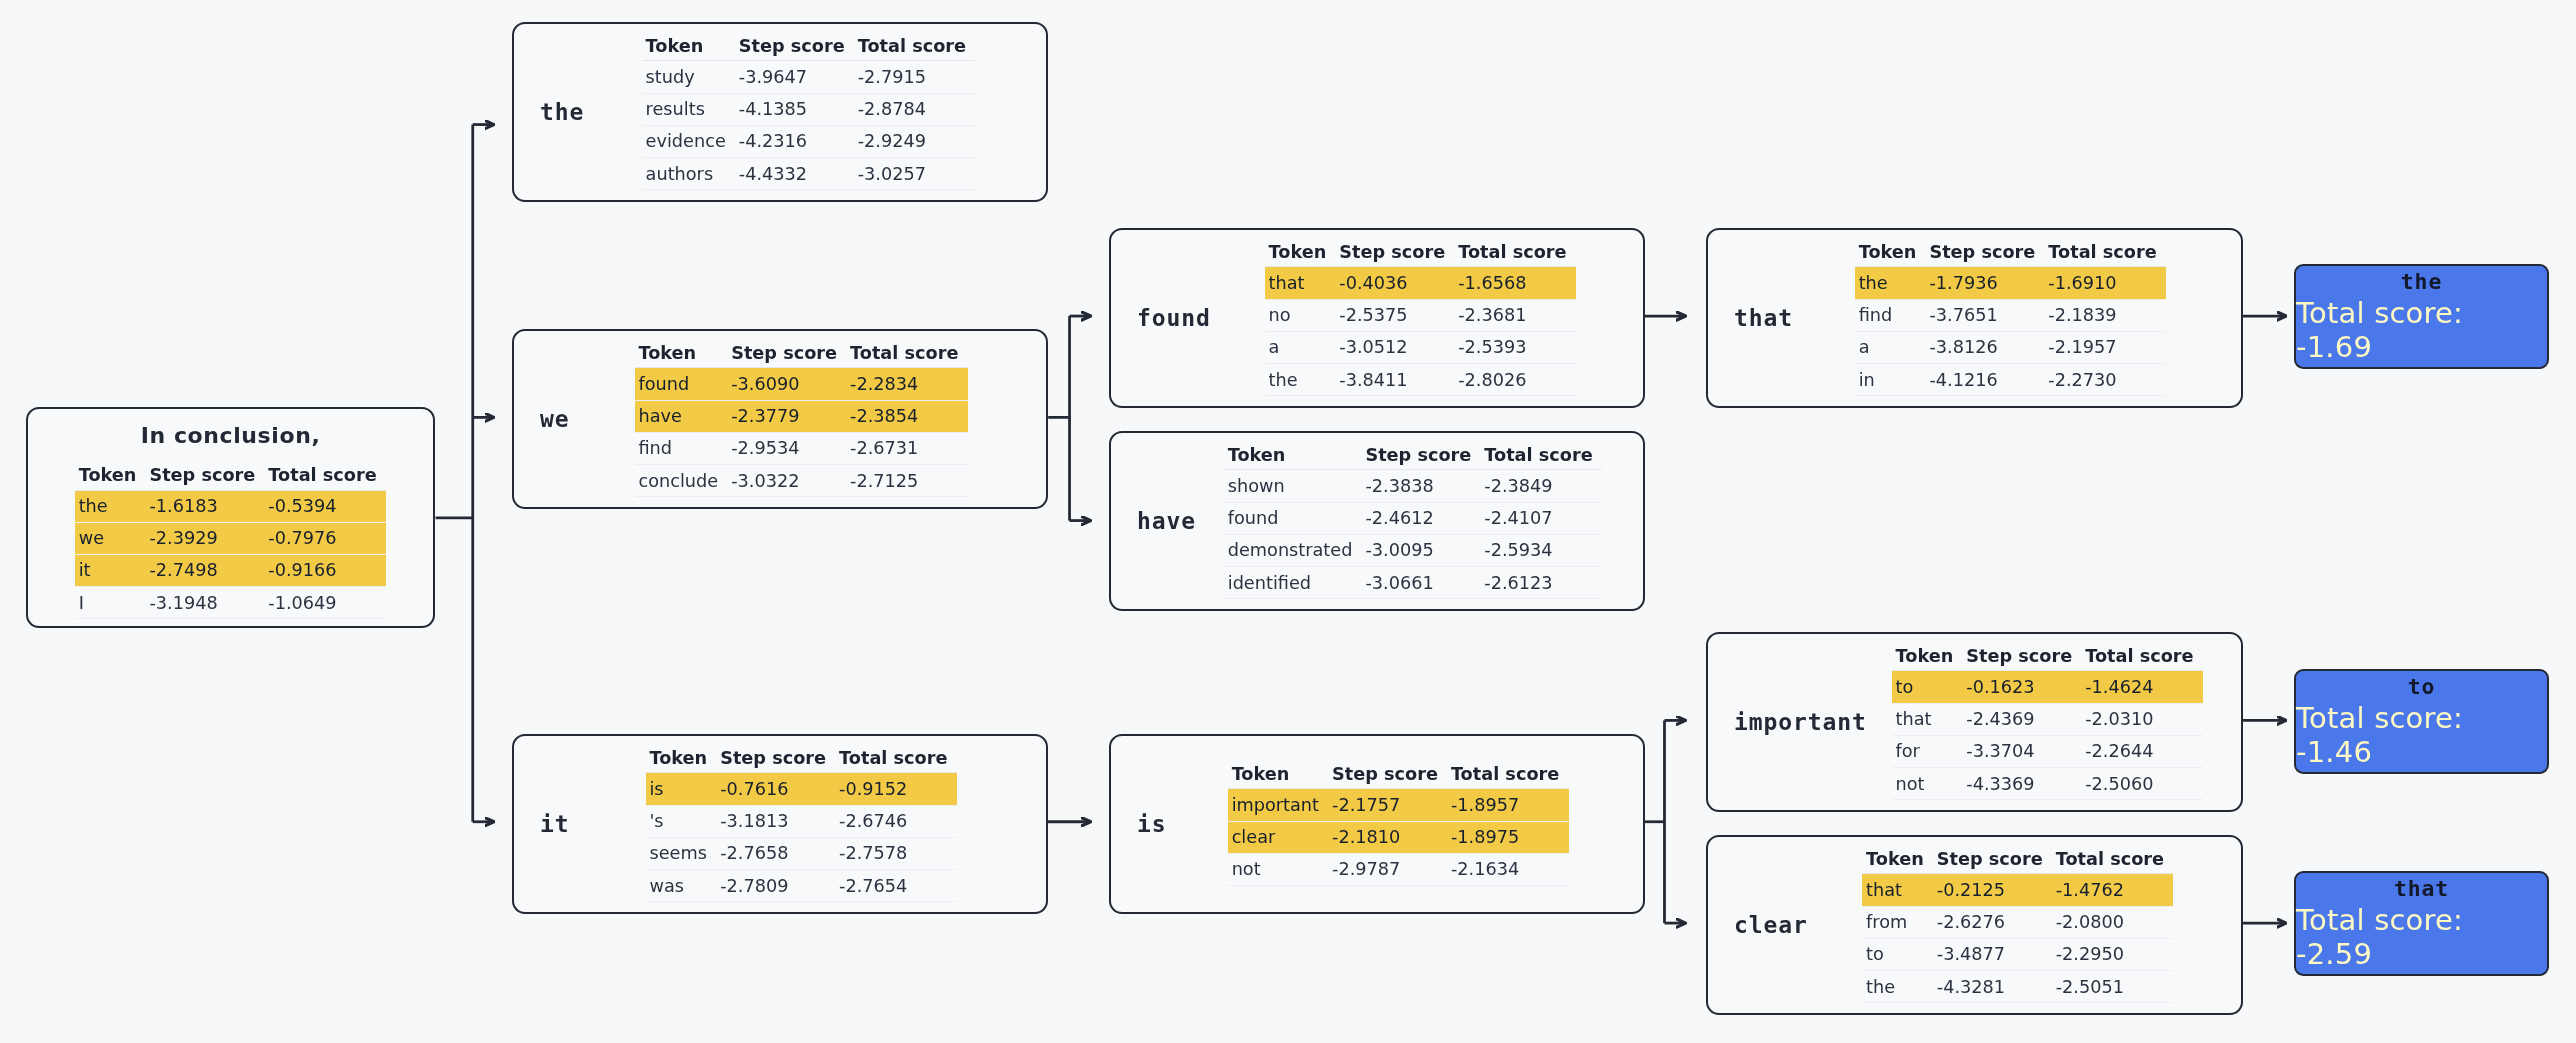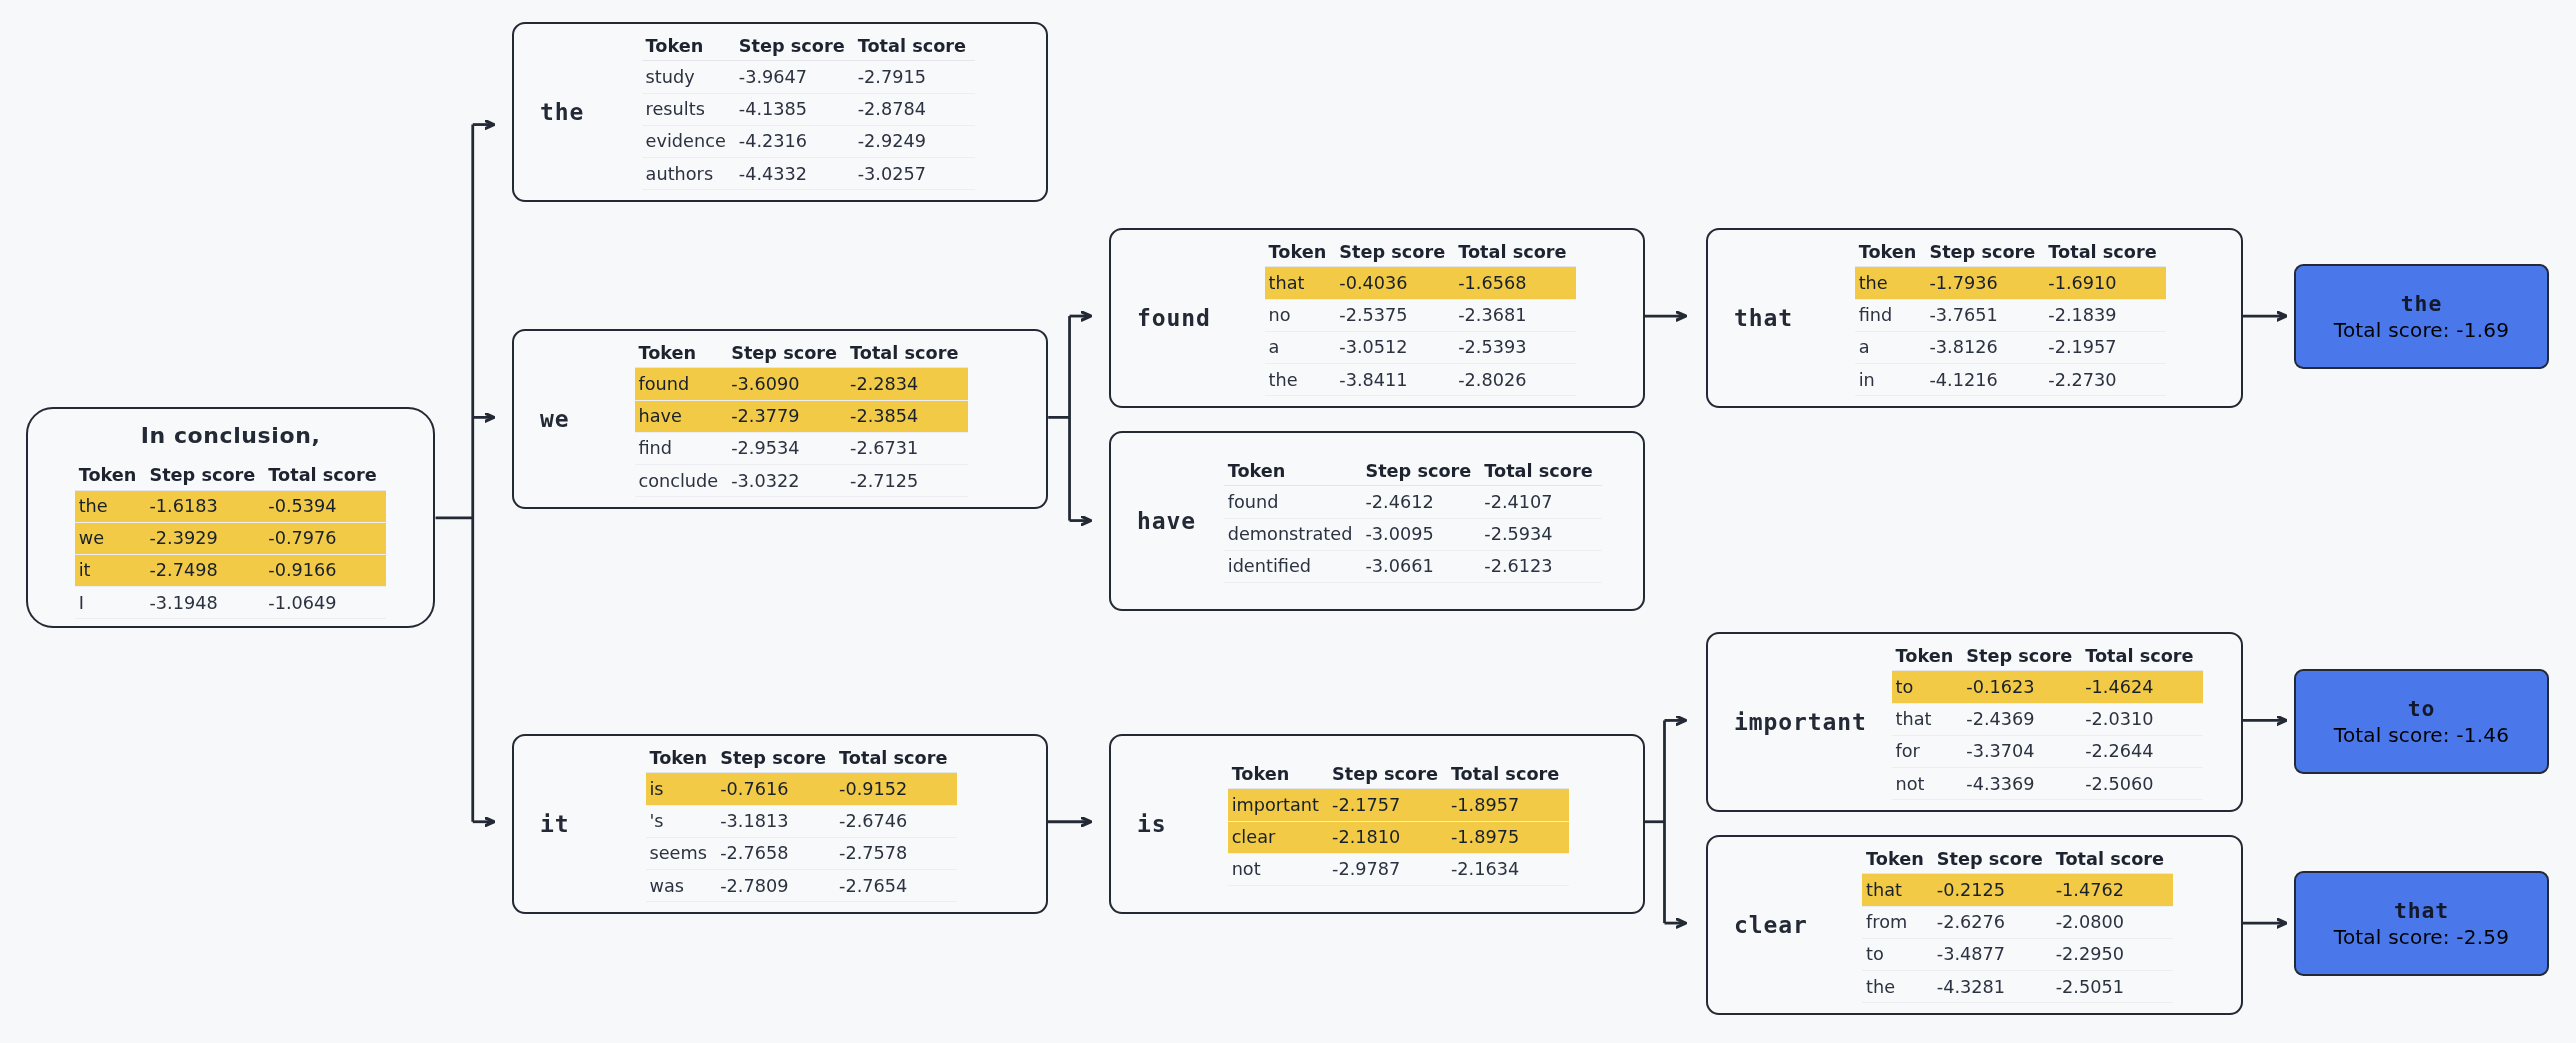--- a/index.html
+++ b/index.html
@@ -52,21 +52,20 @@
     justify-content: center;
     padding-right: 13px;
   }
 
   
   .node.root {
     flex-direction: column;
     align-items: stretch;
     justify-content: center;
     padding: 3.7px 0 0 0;
-    border-radius: 27px;
   }
   .root-title {
     text-align: center;
     font-size: 22px;
     font-weight: bold;
     color: #232a35;
     letter-spacing: 0.6px;
     margin: 11px 0 15px 0;
   }
   .root .tbl-wrap {
@@ -113,22 +112,22 @@
   }
   .terminal .term-token {
     font-family: "DejaVu Sans Mono", monospace;
     font-weight: bold;
     font-size: 21.4px;
     color: #13192a;
     letter-spacing: 0.9px;
     margin-bottom: 1.9px;
   }
   .terminal .term-score {
-    font-size: 20px;
-    color: #000000;
+    font-size: 29px;
+    color: #fef9c3;
     letter-spacing: 0.2px;
   }
 </style>
 </head>
 <body>
 
 <div id="stage">
 
   <svg id="edges" viewBox="0 0 2770 1122" width="2576" height="1043">
     <defs>
@@ -358,20 +357,25 @@
       <table class="score-table">
         <thead>
             <tr>
           <th class="c-token">Token</th>
           <th>Step score</th>
           <th>Total score</th>
         </tr>
           </thead>
         <tbody>
             <tr>
+              <td class="c-token">shown</td>
+              <td class="">-2.3838</td>
+              <td class="">-2.3849</td>
+            </tr>
+            <tr>
               <td class="c-token">found</td>
               <td class="">-2.4612</td>
               <td class="">-2.4107</td>
             </tr>
             <tr>
               <td class="c-token">demonstrated</td>
               <td class="">-3.0095</td>
               <td class="">-2.5934</td>
             </tr>
             <tr>

